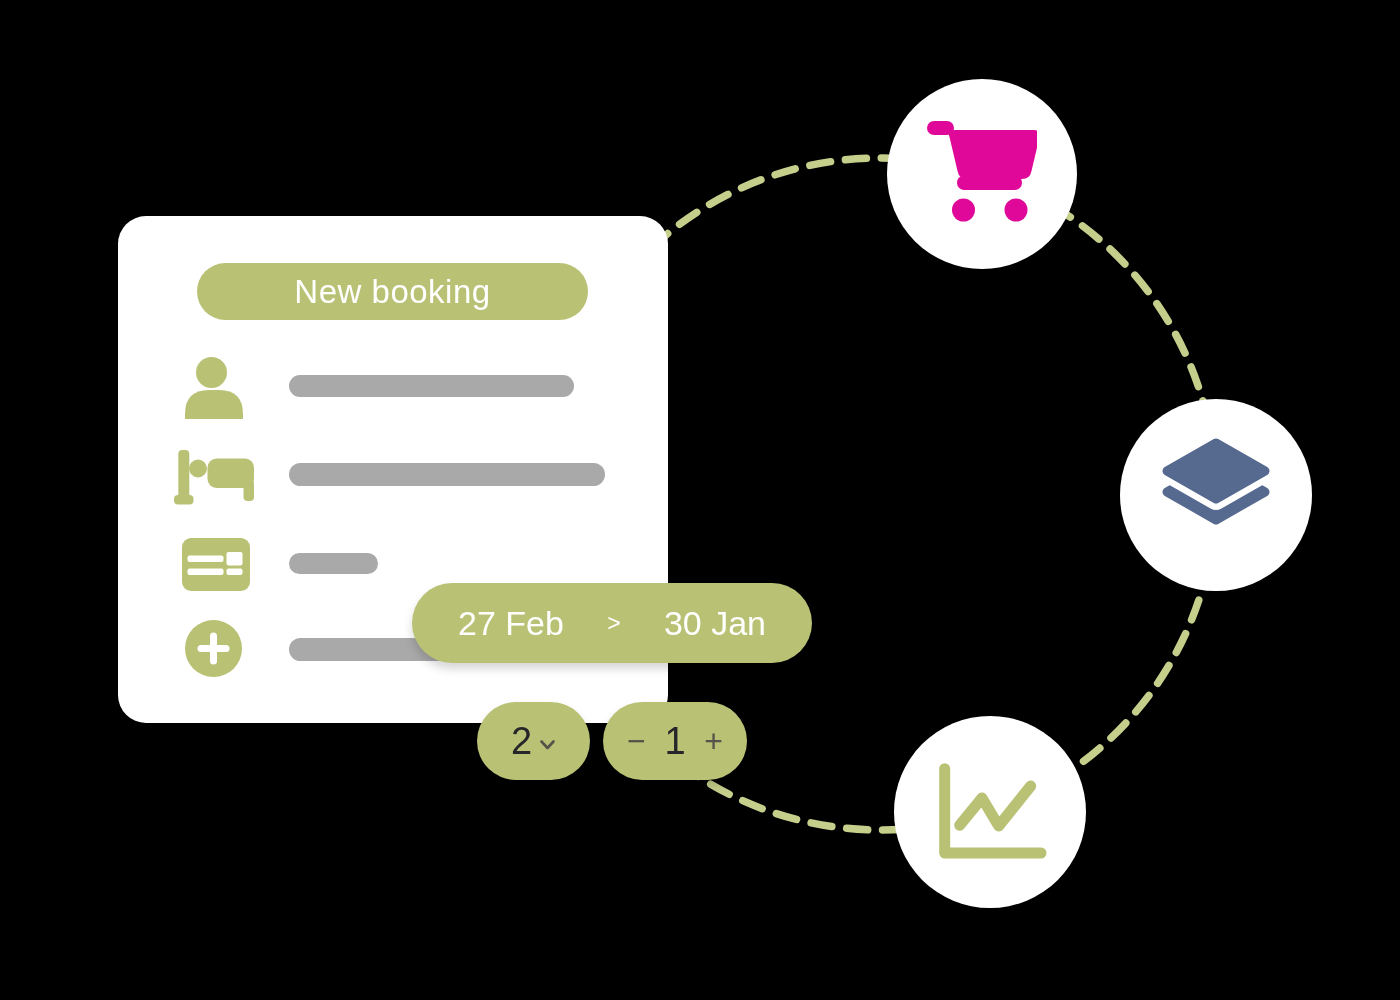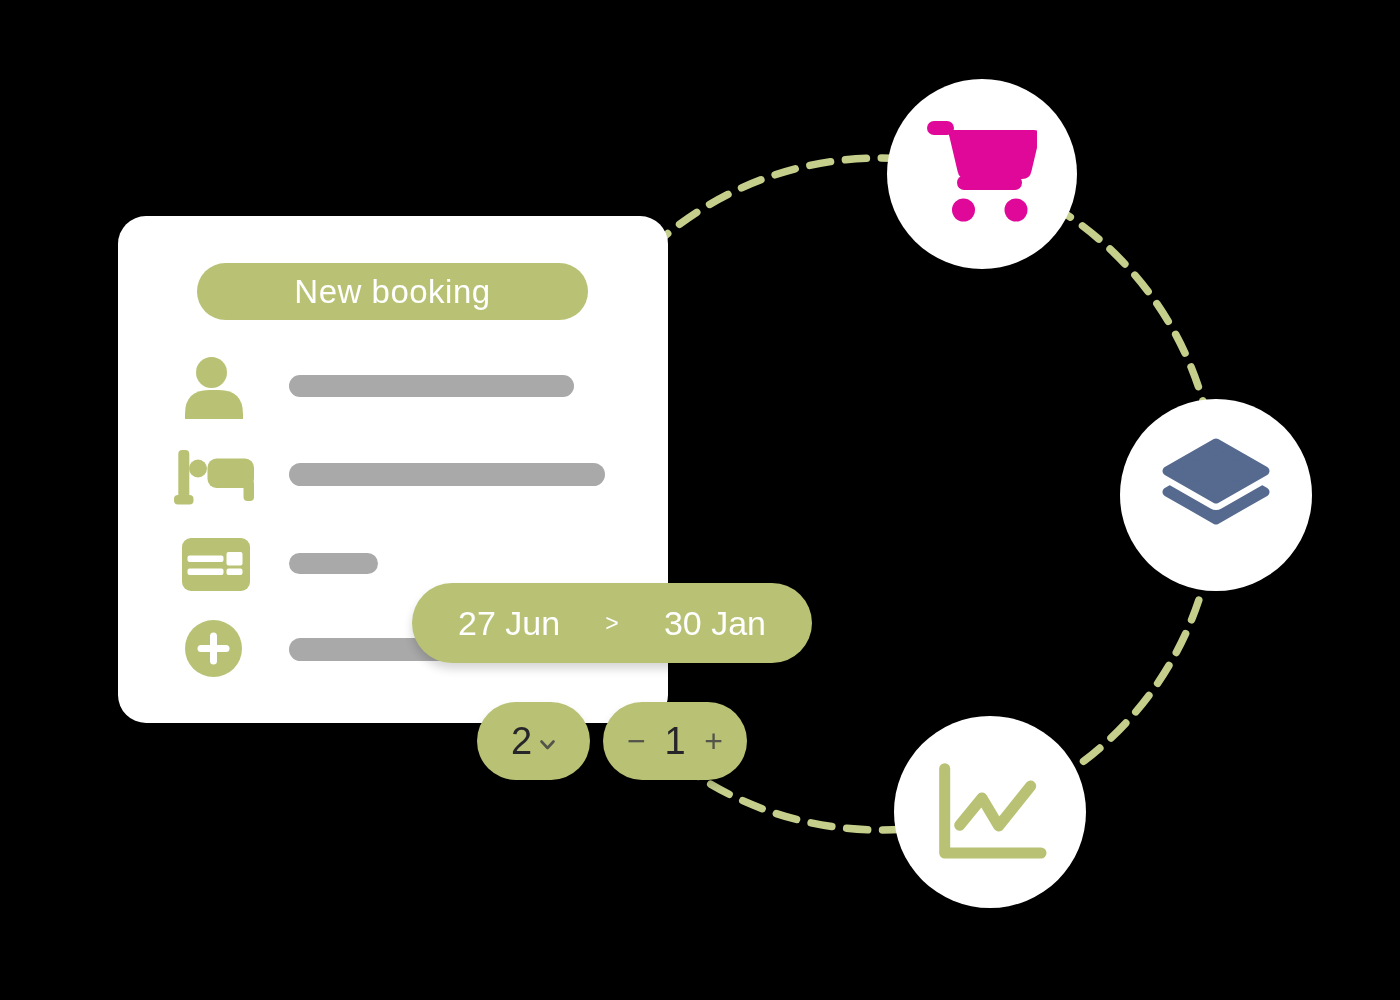--- a/index.html
+++ b/index.html
@@ -116,21 +116,21 @@
       <svg width="57" height="57" viewBox="0 0 57 57">
         <circle cx="28.5" cy="28.5" r="28.5" fill="var(--olive,#b9c274)"></circle>
         <rect x="12.5" y="25" width="32" height="7" rx="3.5" fill="#fff"></rect>
         <rect x="25" y="12.5" width="7" height="32" rx="3.5" fill="#fff"></rect>
       </svg>
     </span>
     <div class="bar bar4"></div>
   </div>
 
   <div class="pill date-pill">
-    <span>27 Jun</span>
+    <span>27 Feb</span>
     <span class="date-sep">&gt;</span>
     <span>30 Jan</span>
   </div>
 
   <div class="pill guests-pill">
     <span>2</span>
     <svg class="chev" width="17" height="12" viewBox="0 0 17 12">
       <polyline points="2.5,2.5 8.5,9 14.5,2.5" fill="none" stroke="var(--subtle,#54544a)" stroke-width="2.6" stroke-linecap="round" stroke-linejoin="round"></polyline>
     </svg>
   </div>

